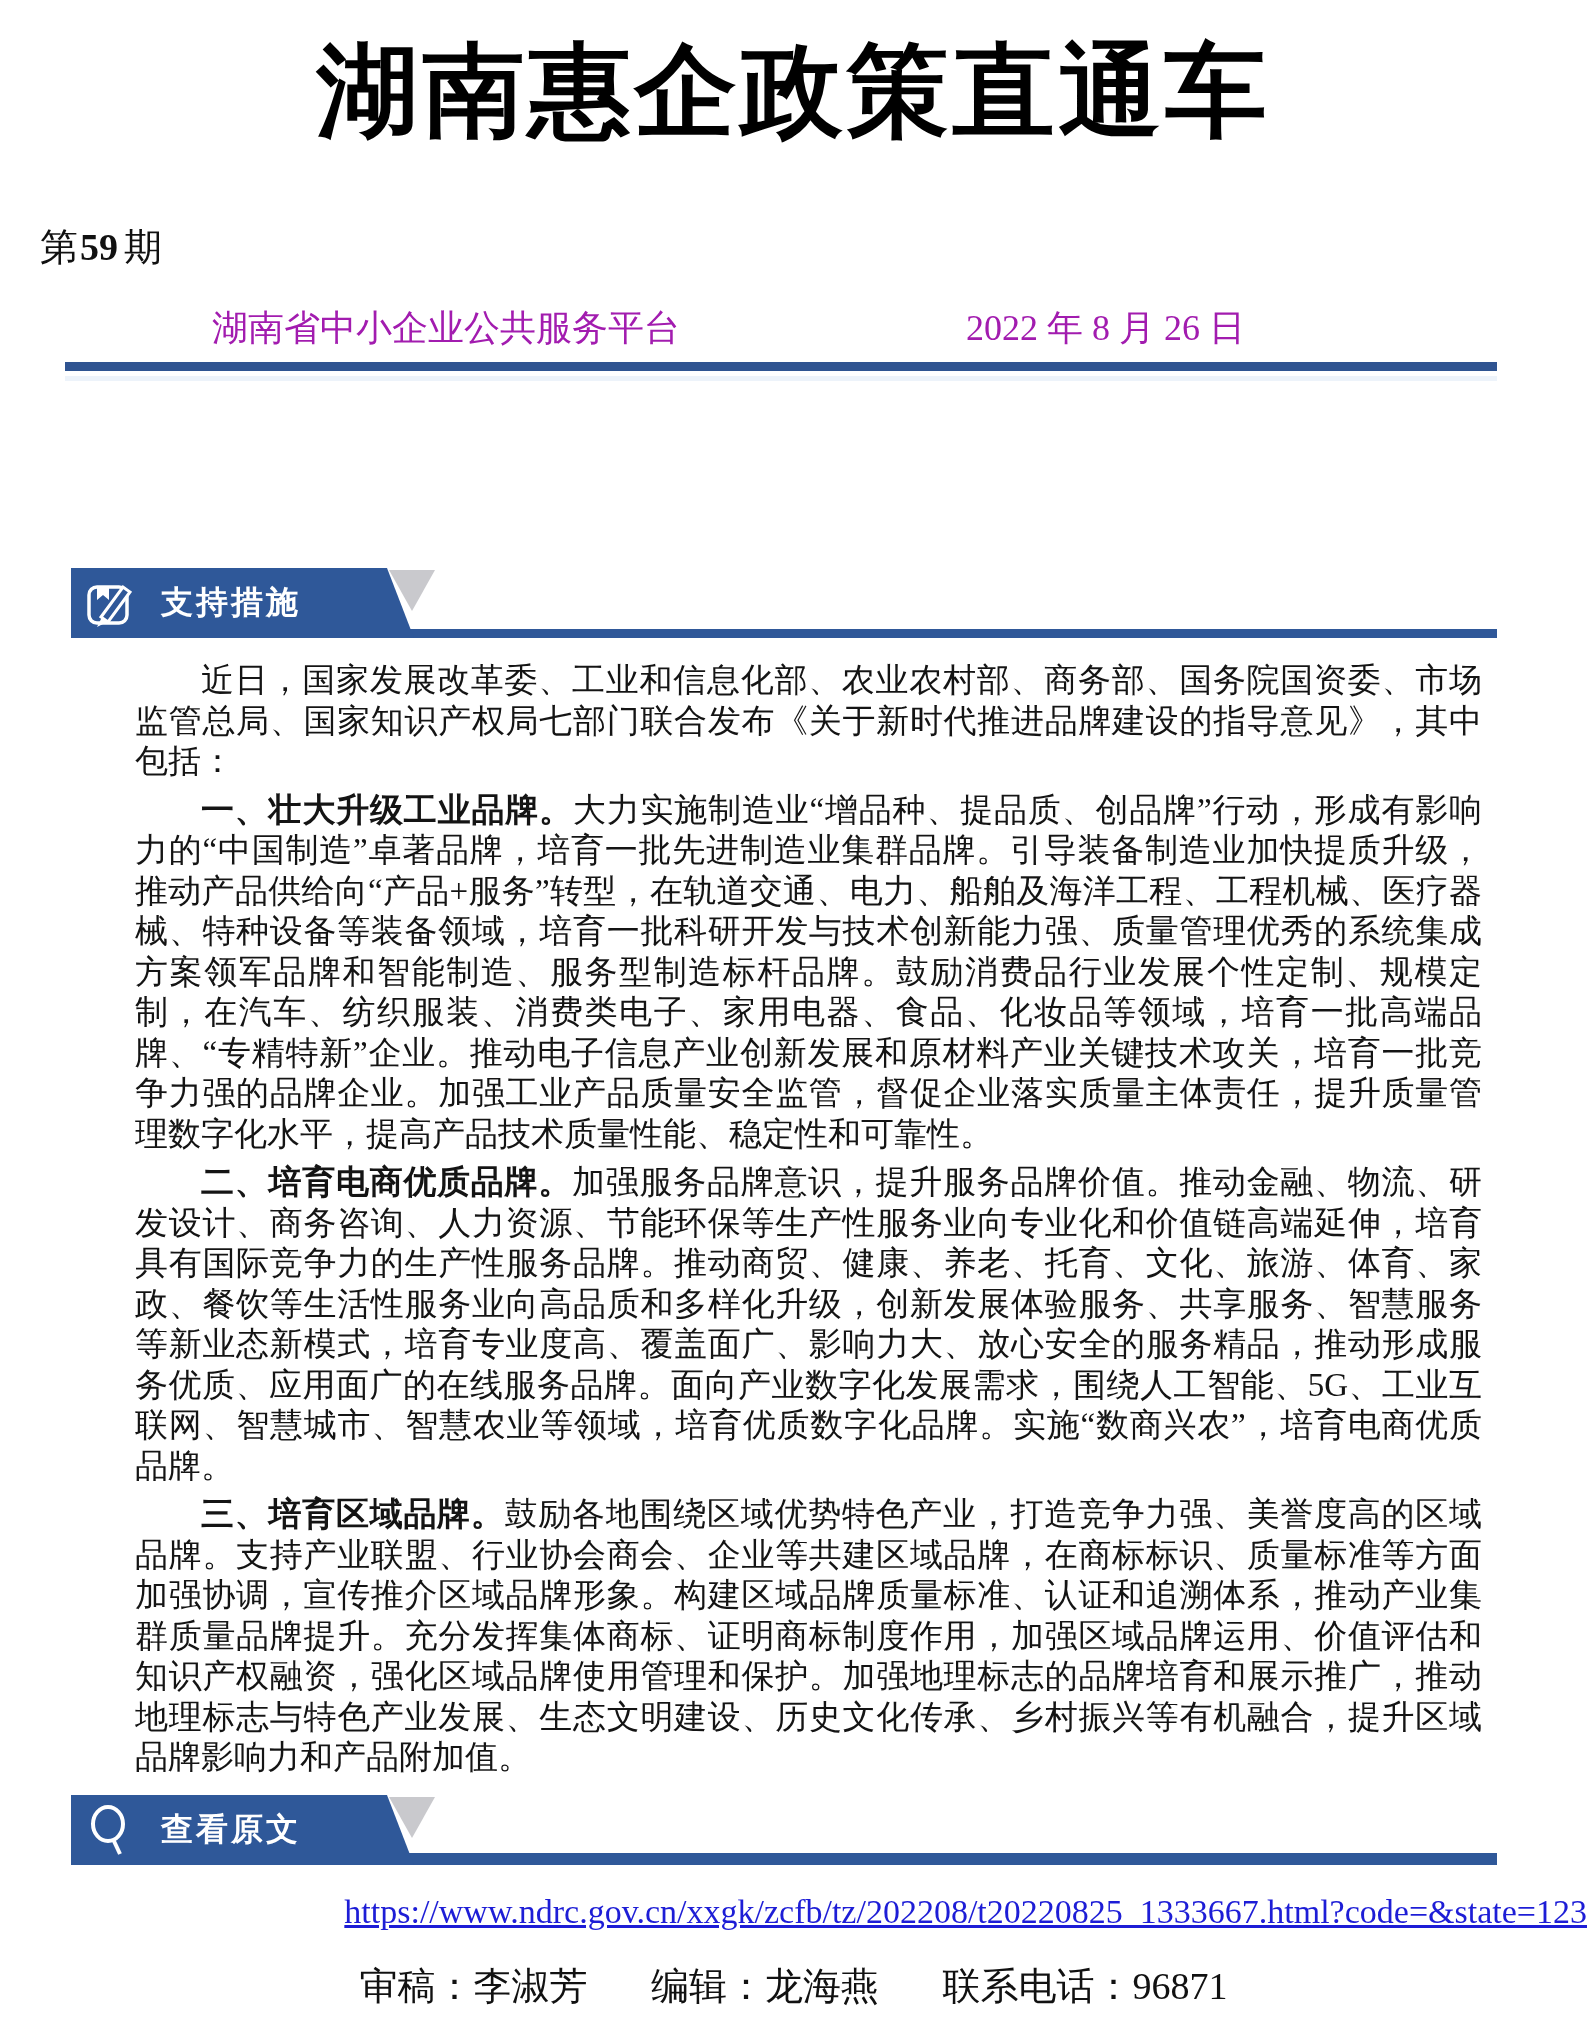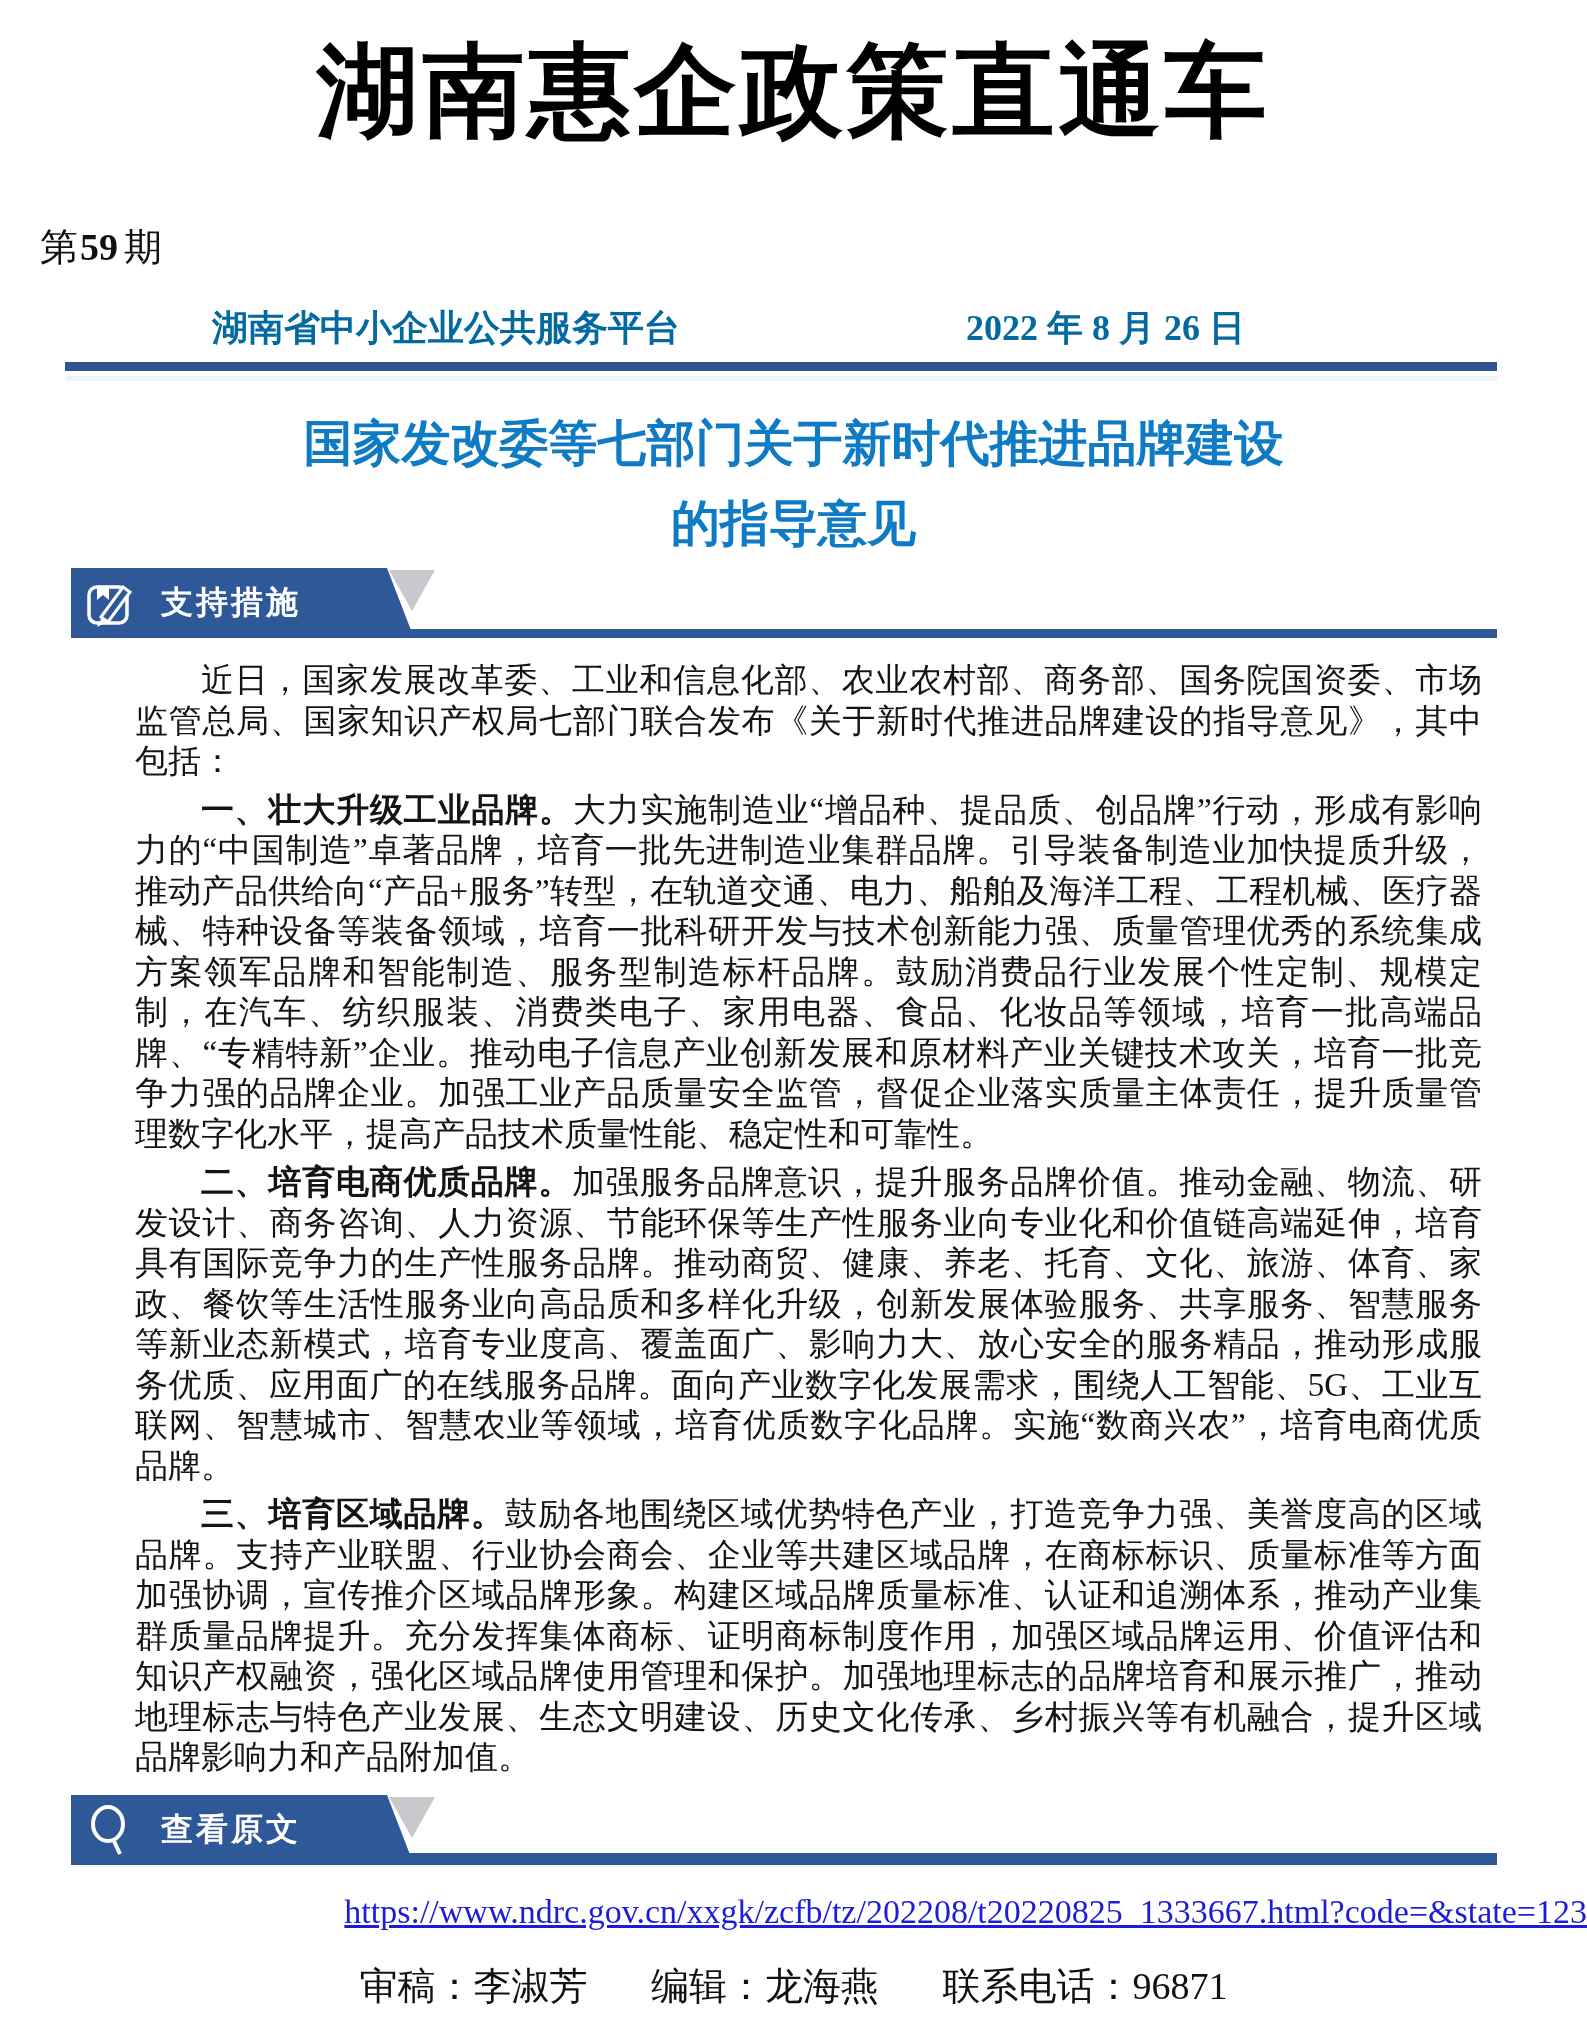--- a/index.html
+++ b/index.html
@@ -22,21 +22,21 @@
   .issue-line{
     position:absolute;top:222px;left:0;width:100%;
     font-size:38px;line-height:50px;color:#111;margin-left:40px;
   }
   .issue-number{font-weight:bold;margin:0 6px 0 2px;}
   .pub-row{
     position:absolute;top:303px;left:0;width:100%;
     box-sizing:border-box;
     padding:0 342px 0 212px;
     display:flex;justify-content:space-between;align-items:center;
-    font-size:36px;line-height:50px;color:#0369a1;font-weight:bold;
+    font-size:36px;line-height:50px;color:#a21caf;
   }
   .rule{
     position:absolute;top:362px;left:65px;width:1432px;height:9px;
     background:#2f5491;
   }
   .rule-light{
     position:absolute;top:376px;left:65px;width:1432px;height:5px;
     background:#edf3fa;
   }
   
@@ -115,24 +115,20 @@
   <div class="issue-line"><span>第</span><span class="issue-number">59</span><span>期</span></div>
 
   <div class="pub-row">
     <span>湖南省中小企业公共服务平台</span>
     <span>2022 年 8 月 26 日</span>
   </div>
 
   <div class="rule"></div>
   <div class="rule-light"></div>
 
-  <div class="article-title">
-    <div>国家发改委等七部门关于新时代推进品牌建设</div>
-    <div>的指导意见</div>
-  </div>
 
   <div class="banner banner-support">
     <div class="banner-bar"></div>
     <div class="banner-tri"></div>
     <div class="banner-plate">
       <svg class="banner-icon" viewBox="0 0 56 56">
         <rect x="6" y="12" width="38" height="36" rx="8" fill="none" stroke="#ffffff" stroke-width="3.5"></rect>
         <path d="M14 12 v13 l6 -5 6 5 v-13 z" fill="#ffffff"></path>
         <path d="M18 42 L40 12 L47 17 L25 47 Z" fill="#2f5899" stroke="#ffffff" stroke-width="3"></path>
         <path d="M18.5 43 L14 52 L24 47 Z" fill="#ffffff"></path>

